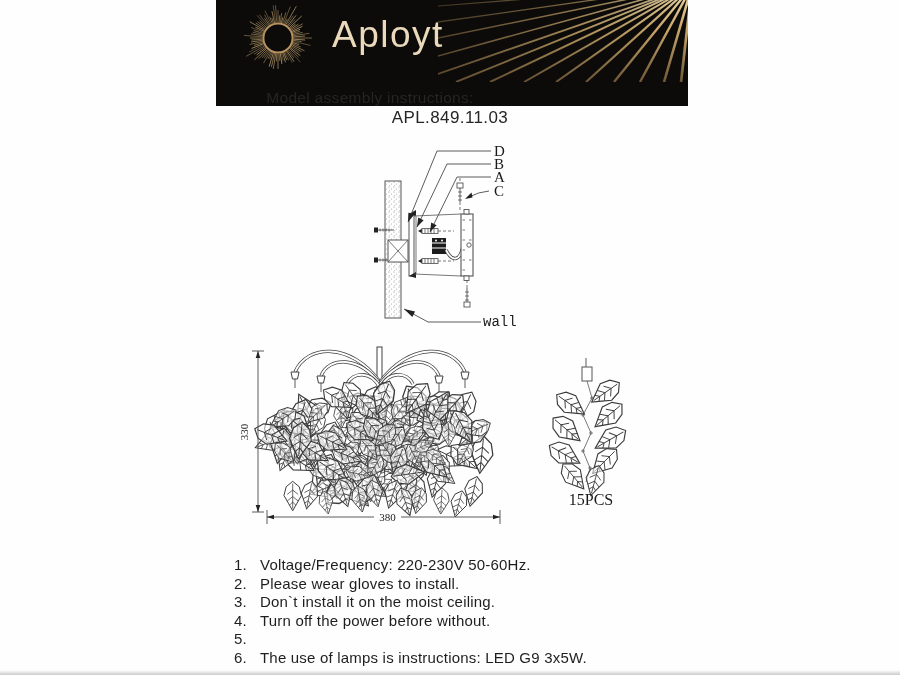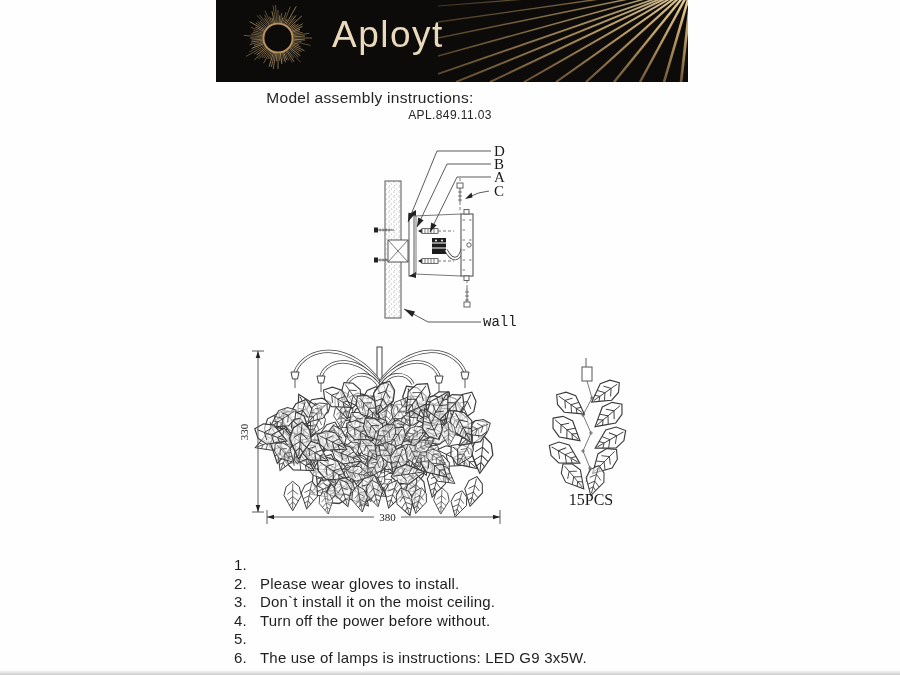--- a/index.html
+++ b/index.html
@@ -1,28 +1,28 @@
 <!DOCTYPE html>
 <html><head>
 <meta charset="utf-8">
 <style>
   html,body{margin:0;padding:0;background:#ffffff;}
   .page{position:relative;width:900px;height:675px;background:#fefefe;overflow:hidden;
         font-family:"Liberation Sans",sans-serif;color:#202020;}
   
-  .banner{position:absolute;left:216px;top:0;width:472px;height:82px;background:#0c0b09;overflow:hidden;}
+  .banner{position:absolute;left:216px;top:0;width:472px;height:106px;background:#0c0b09;overflow:hidden;}
   .logo-svg{position:absolute;left:26px;top:1px;}
   .brand{position:absolute;left:116px;top:14px;font-size:37px;font-weight:400;
          color:#ead9ba;letter-spacing:1.5px;font-family:"Liberation Sans",sans-serif;}
   .rays-svg{position:absolute;right:0;top:0;}
   
   .title{position:absolute;left:0;top:89px;width:740px;text-align:center;
          font-size:15.5px;letter-spacing:.3px;color:#252525;}
   .model{position:absolute;left:0;top:108px;width:900px;text-align:center;
-         font-size:12px;letter-spacing:.4px;color:#252525;}
+         font-size:17px;letter-spacing:.4px;color:#252525;}
   
   .mount-svg{position:absolute;left:368px;top:136px;}
   .fixture-svg{position:absolute;left:233px;top:338px;}
   .strand-svg{position:absolute;left:543px;top:352px;}
   .dline{stroke:#4a4a4a;stroke-width:0.9;fill:none;}
   .thin{stroke:#555;stroke-width:0.8;fill:none;}
   .dash{stroke:#555;stroke-width:0.8;fill:none;stroke-dasharray:3 2;}
   .blackfill{fill:#222;stroke:none;}
   .serif{font-family:"Liberation Serif",serif;fill:#1a1a1a;}
   .mono{font-family:"Liberation Mono",monospace;fill:#1a1a1a;}
@@ -560,20 +560,21 @@
       <use href="#leaf" transform="translate(68 87) rotate(60) scale(1.3)"></use>
       <use href="#leaf" transform="translate(62 109) rotate(45) scale(1.25)"></use>
       <use href="#leaf" transform="translate(52 128) rotate(15) scale(1.15)"></use>
     </g>
     <text x="48" y="153" text-anchor="middle" class="serif" font-size="16">15PCS</text>
   </svg>
 
   <div class="instructions">
     <div class="ins-row">
       <span class="ins-num">1.</span>
+      <span class="ins-txt">Voltage/Frequency: 220-230V 50-60Hz.</span>
     </div>
     <div class="ins-row">
       <span class="ins-num">2.</span>
       <span class="ins-txt">Please wear gloves to install.</span>
     </div>
     <div class="ins-row">
       <span class="ins-num">3.</span>
       <span class="ins-txt">Don`t install it on the moist ceiling.</span>
     </div>
     <div class="ins-row">

